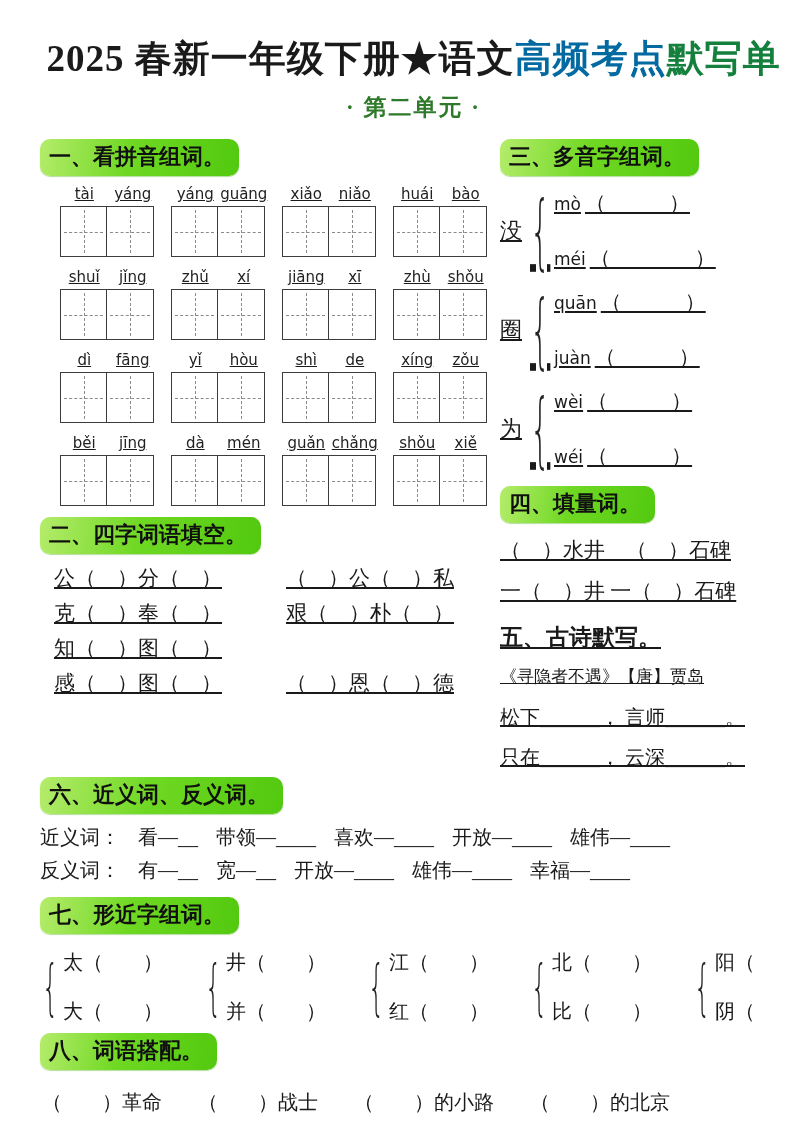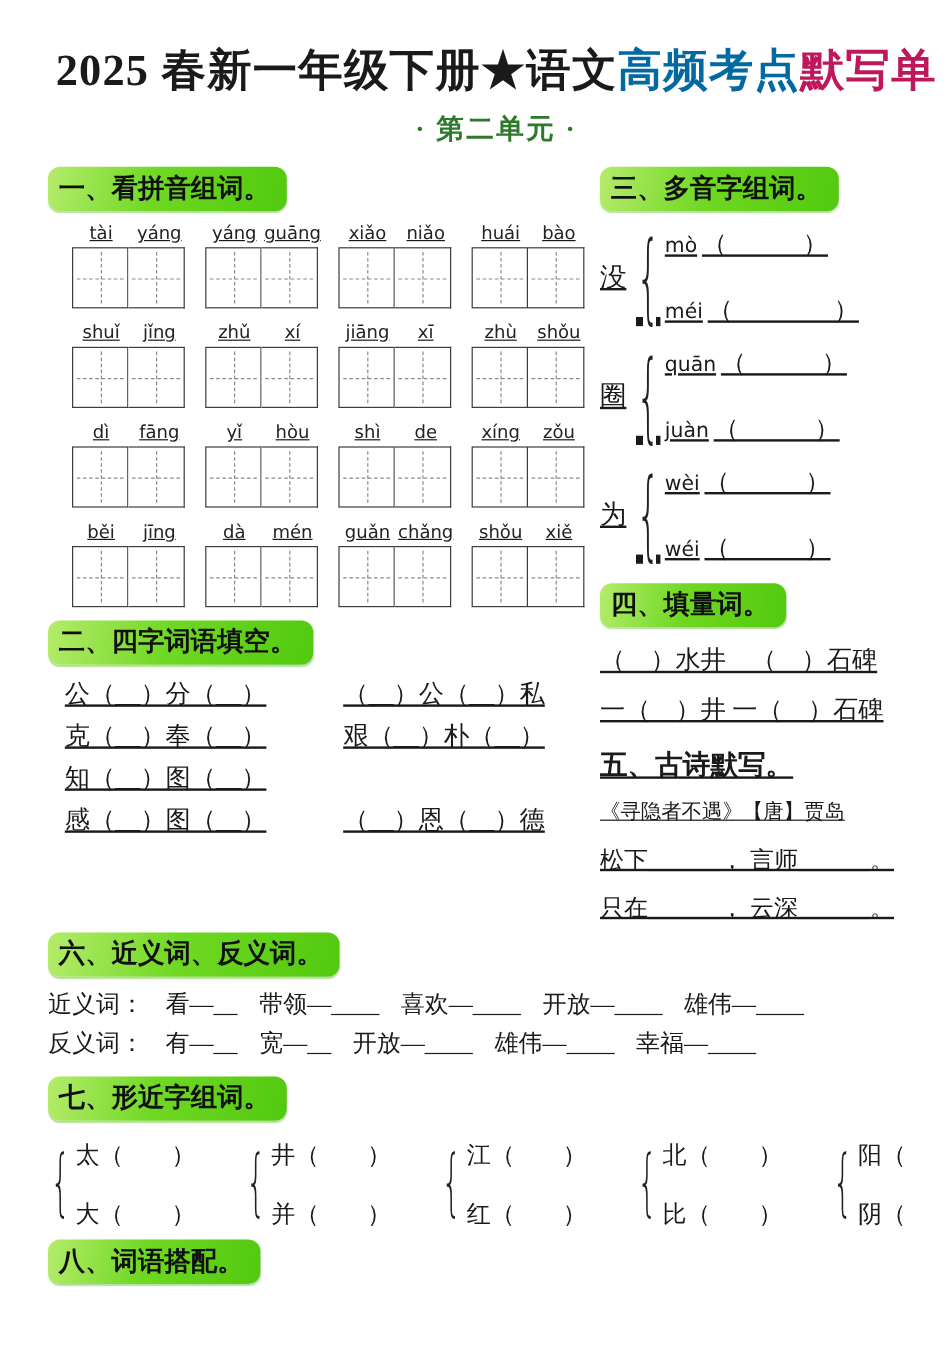--- a/index.html
+++ b/index.html
@@ -6,21 +6,21 @@
   html,body { background:#ffffff; }
   .page {
     position:relative; width:793px; height:1122px; margin:0 auto;
     background:#fff; overflow:hidden;
     font-family:"Liberation Serif", serif; color:#1a1a1a;
     padding:34px 6px 0 40px;
   }
   
   .title { text-align:center; font-size:37px; font-weight:700; letter-spacing:1px; white-space:nowrap; }
   .title .t-red   { color:#0369a1; }
-  .title .t-green { color:#be185d; }
+  .title .t-green { color:#15803d; }
   .subtitle { text-align:center; font-size:23px; color:#2f7a2a; margin-top:8px; letter-spacing:2px; font-weight:600; }
 
   
   .hl {
     display:inline-block; font-size:22px; font-weight:700; color:#101010;
     padding:3px 14px 4px 9px; border-radius:10px;
     background:linear-gradient(100deg,#b5ec6b 0%, #6fd823 45%, #52c90f 100%);
     box-shadow:0 1px 1px rgba(90,180,40,.45);
     margin-bottom:7px; white-space:nowrap;
   }
@@ -392,16 +392,22 @@
         <div class="s7-col">
           <span>阳（　　）</span>
           <span>阴（　　）</span>
         </div>
       </div>
     </div>
   </div>
 
   <div style="margin-top:8px">
     <div class="hl">八、词语搭配。</div>
+    <div class="s8-row">
+      <span>（　　）革命</span>
+      <span>（　　）战士</span>
+      <span>（　　）的小路</span>
+      <span>（　　）的北京</span>
+    </div>
     
   </div>
 
 </div>
 
 </body></html>

